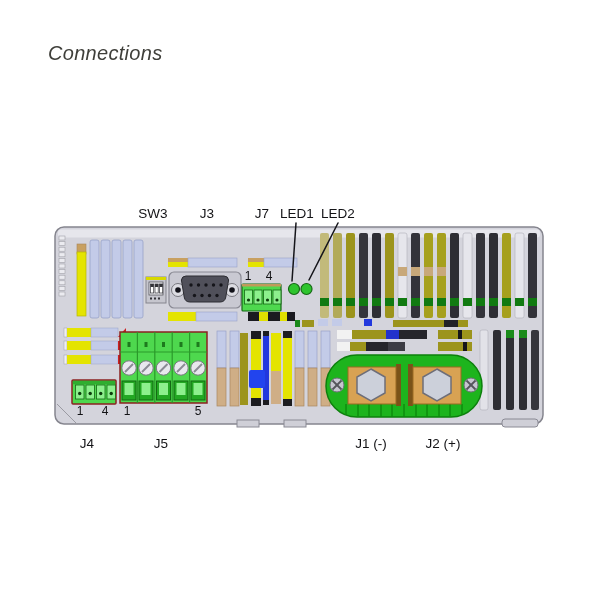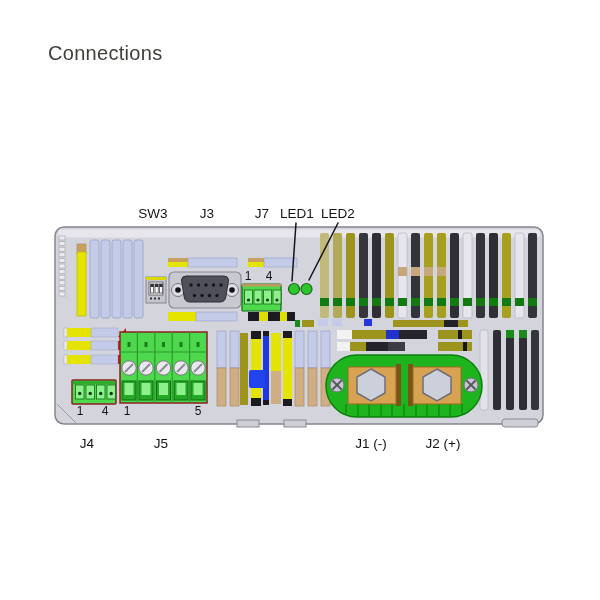--- a/index.html
+++ b/index.html
@@ -1,19 +1,19 @@
 <!DOCTYPE html>
 <html><head>
 <meta charset="utf-8">
 <style>
   html,body{margin:0;padding:0;background:#fff;}
   .page{position:relative;width:600px;height:600px;background:#ffffff;overflow:hidden;
         font-family:"Liberation Sans",sans-serif;}
   .page-title{position:absolute;left:48px;top:42px;margin:0;font-size:20px;font-weight:400;
-        color:#3f3f3a;letter-spacing:.3px;}
+        color:#3f3f3a;letter-spacing:.3px;font-style:italic;}
   svg{position:absolute;left:0;top:0;}
   svg text{font-family:"Liberation Sans",sans-serif;fill:#131316;}
   .lbl{font-size:13.5px;}
   .pin{font-size:12px;}
 </style>
 </head>
 <body>
 
 <div class="page">
   <h1 class="page-title">Connections</h1>

